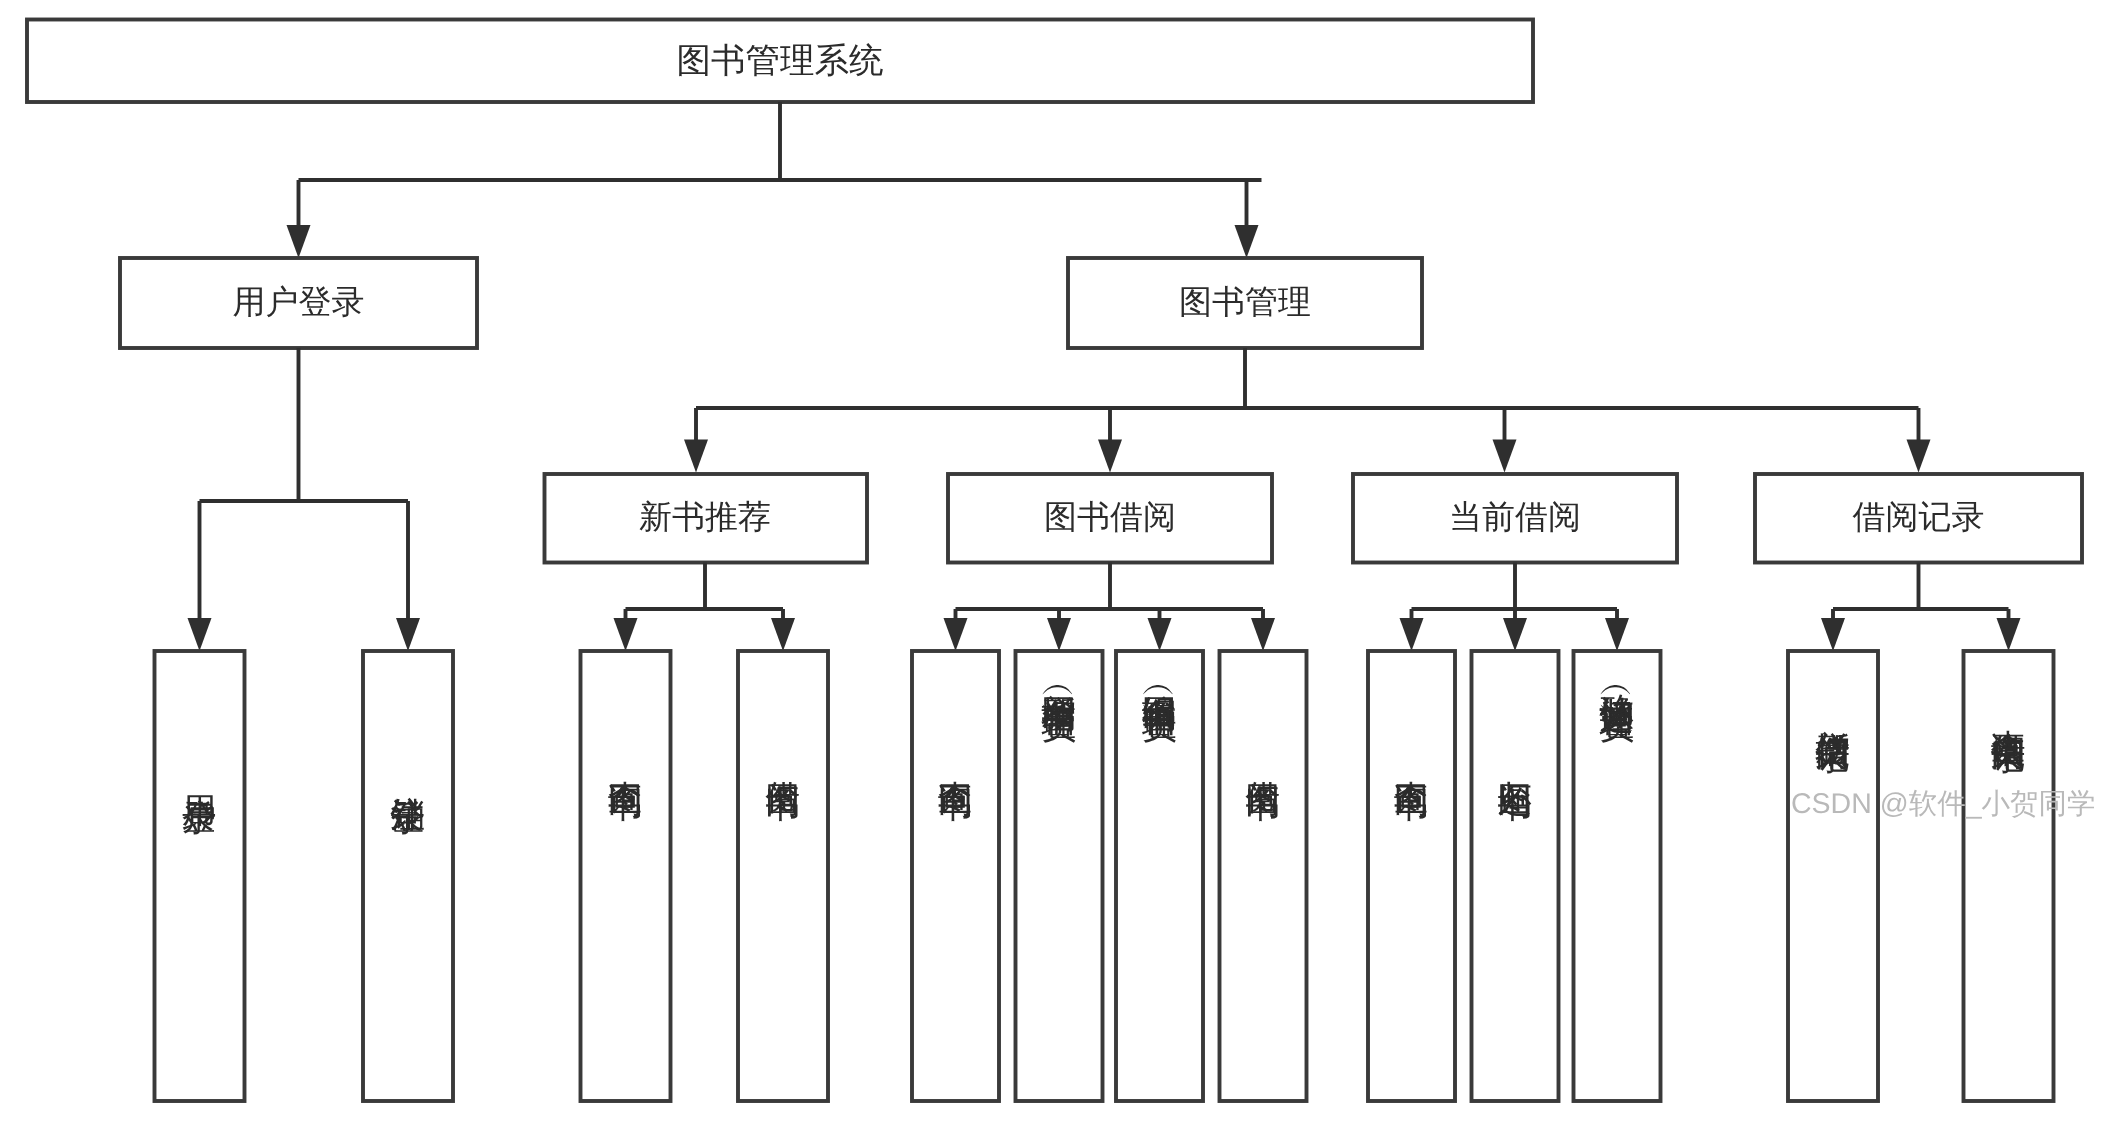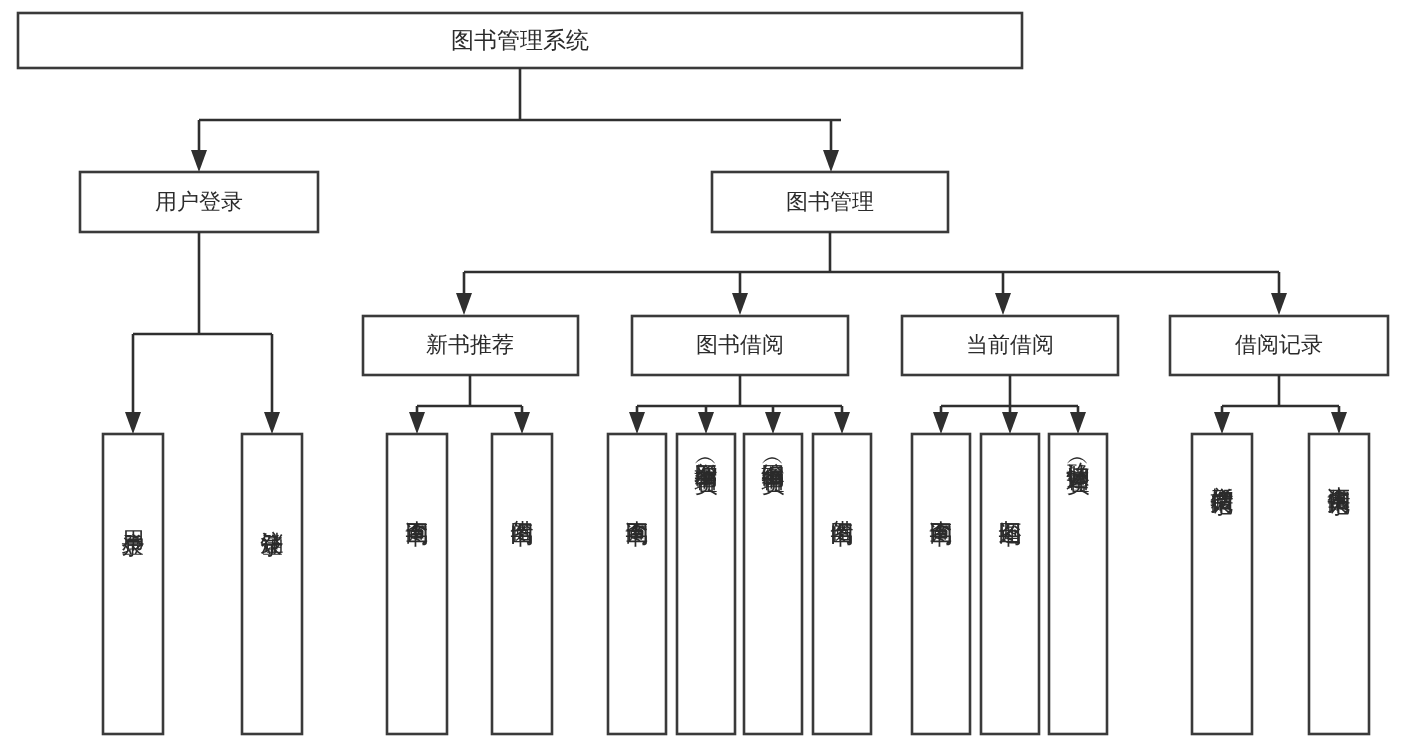--- a/index.html
+++ b/index.html
@@ -260,13 +260,14 @@
     <span class="vlabel">确认归还（管理员）</span>
   </div>
 
   <div class="vlabel-wrap" style="left:1192px; top:434px; width:60px; height:300px; padding-top:34px;">
     <span class="vlabel">新增借阅记录</span>
   </div>
   <div class="vlabel-wrap" style="left:1309px; top:434px; width:60px; height:300px; padding-top:34px;">
     <span class="vlabel">查询借阅记录</span>
   </div>
 
+  <div class="watermark">CSDN @软件_小贺同学</div>
 </div>
 
 </body></html>

